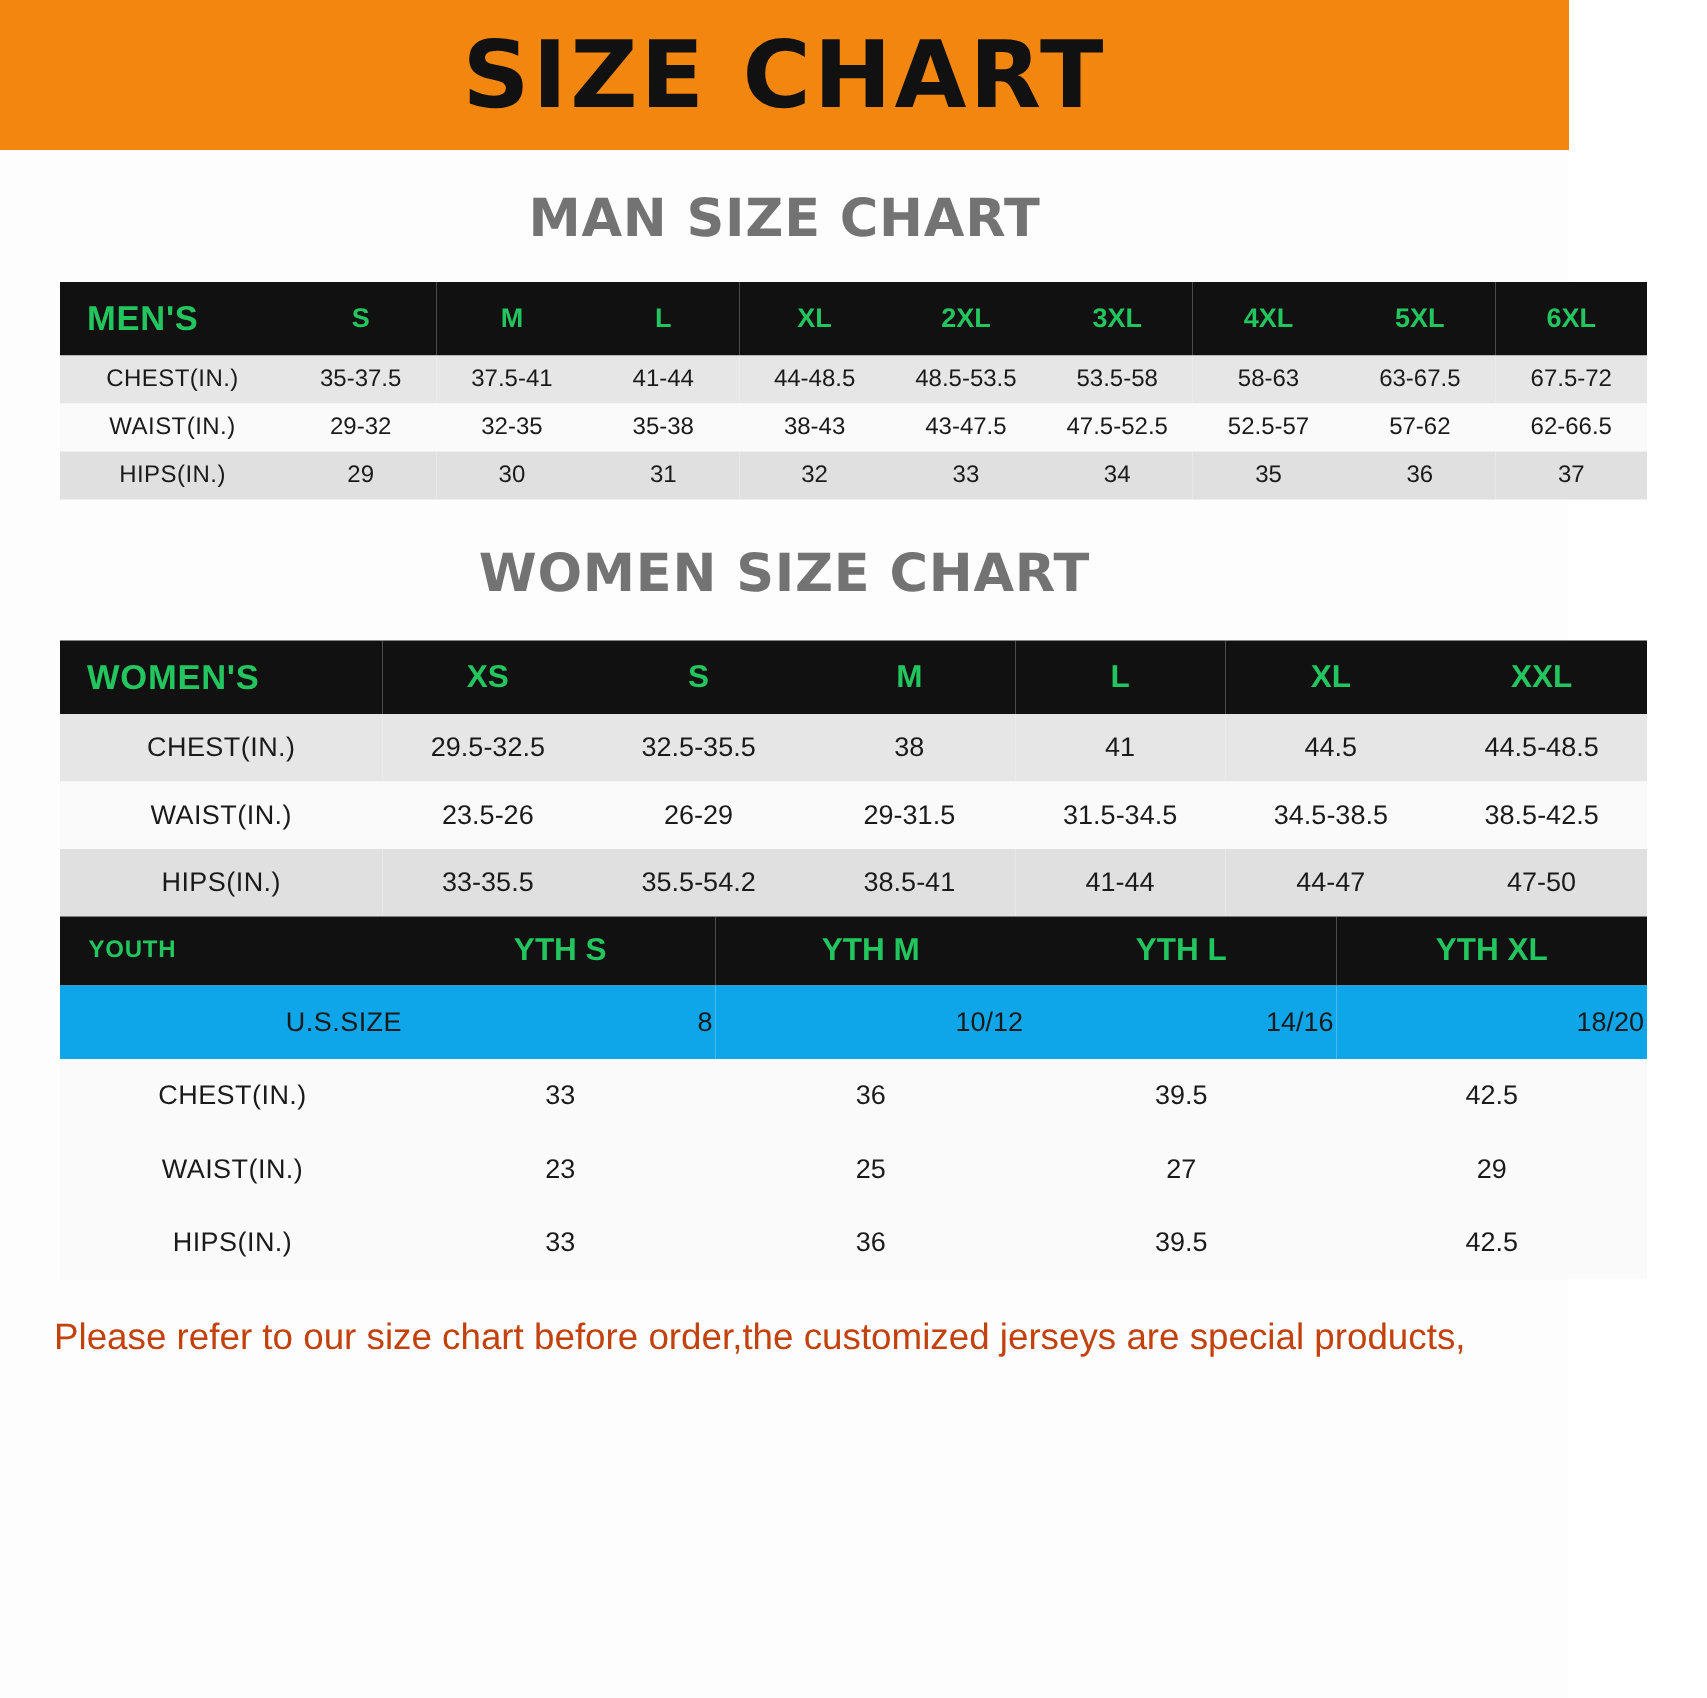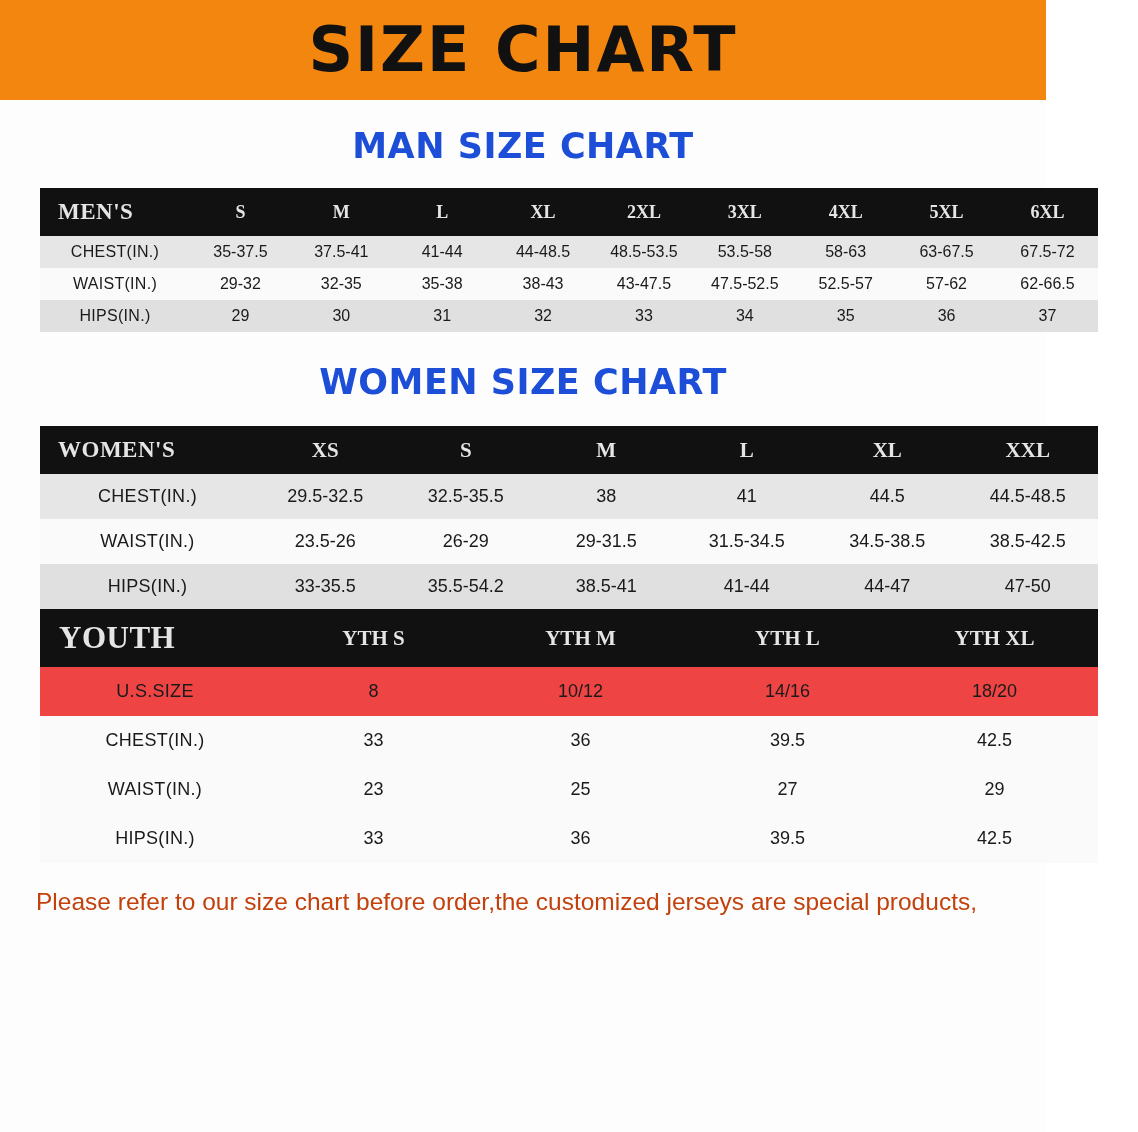--- a/index.html
+++ b/index.html
@@ -35,40 +35,40 @@
     letter-spacing: 2px;
     color: #111111;
     line-height: 1;
   }
 
   
   .section-heading {
     text-align: center;
     font-family: "DejaVu Sans", sans-serif;
     font-weight: bold;
-    color: #1d4ed8;
+    color: #737373;
     letter-spacing: 0.5px;
   }
   #man-heading { font-size: 35px; margin-top: 26px; margin-bottom: 22px; }
   #women-heading { font-size: 35px; margin-top: 30px; margin-bottom: 24px; }
   #youth-heading { font-size: 35px; margin-top: 42px; margin-bottom: 26px; }
 
   
   .table-wrap {
     margin: 0 40px;
   }
   table.size-table {
     width: 1058px;
     border-collapse: collapse;
     table-layout: fixed;
   }
   table.size-table thead th {
     background: #111111;
-    color: #e5e5e5;
-    font-family: Liberation Serif, serif;
+    color: #22c55e;
+    font-family: Liberation Sans, sans-serif;
     font-weight: bold;
     font-size: 19px;
     padding: 11px 2px;
     text-align: center;
   }
   table.size-table thead th.rowlabel {
     text-align: left;
     padding-left: 18px;
     font-size: 22px;
     letter-spacing: 0.5px;
@@ -100,23 +100,23 @@
   #men-table thead th { font-size: 18px; }
   #men-table tbody td { font-size: 16px; padding: 7px 1px; }
   #men-table thead th.rowlabel { font-size: 23px; }
 
   #women-table thead th { font-size: 21px; }
   #women-table tbody td { font-size: 18px; padding: 12px 2px; }
   #women-table thead th.rowlabel { font-size: 23px; }
 
   #youth-table thead th { font-size: 21px; }
   #youth-table tbody td { font-size: 18px; padding: 14px 2px; }
-  #youth-table thead th.rowlabel { font-size: 31px; padding-left: 19px; }
+  #youth-table thead th.rowlabel { font-size: 16px; padding-left: 19px; }
   #youth-table tbody tr td { background: #fafafa; }
-  #youth-table tbody tr.shade-first td { background: #ef4444; }
+  #youth-table tbody tr.shade-first td { background: #0ea5e9; text-align: right; }
 
   
   .footer-note {
     margin: 22px 36px 0 36px;
     color: #c2410c;
     font-family: "Liberation Sans", sans-serif;
     font-size: 24.5px;
     line-height: 1.35;
     text-align: left;
   }

